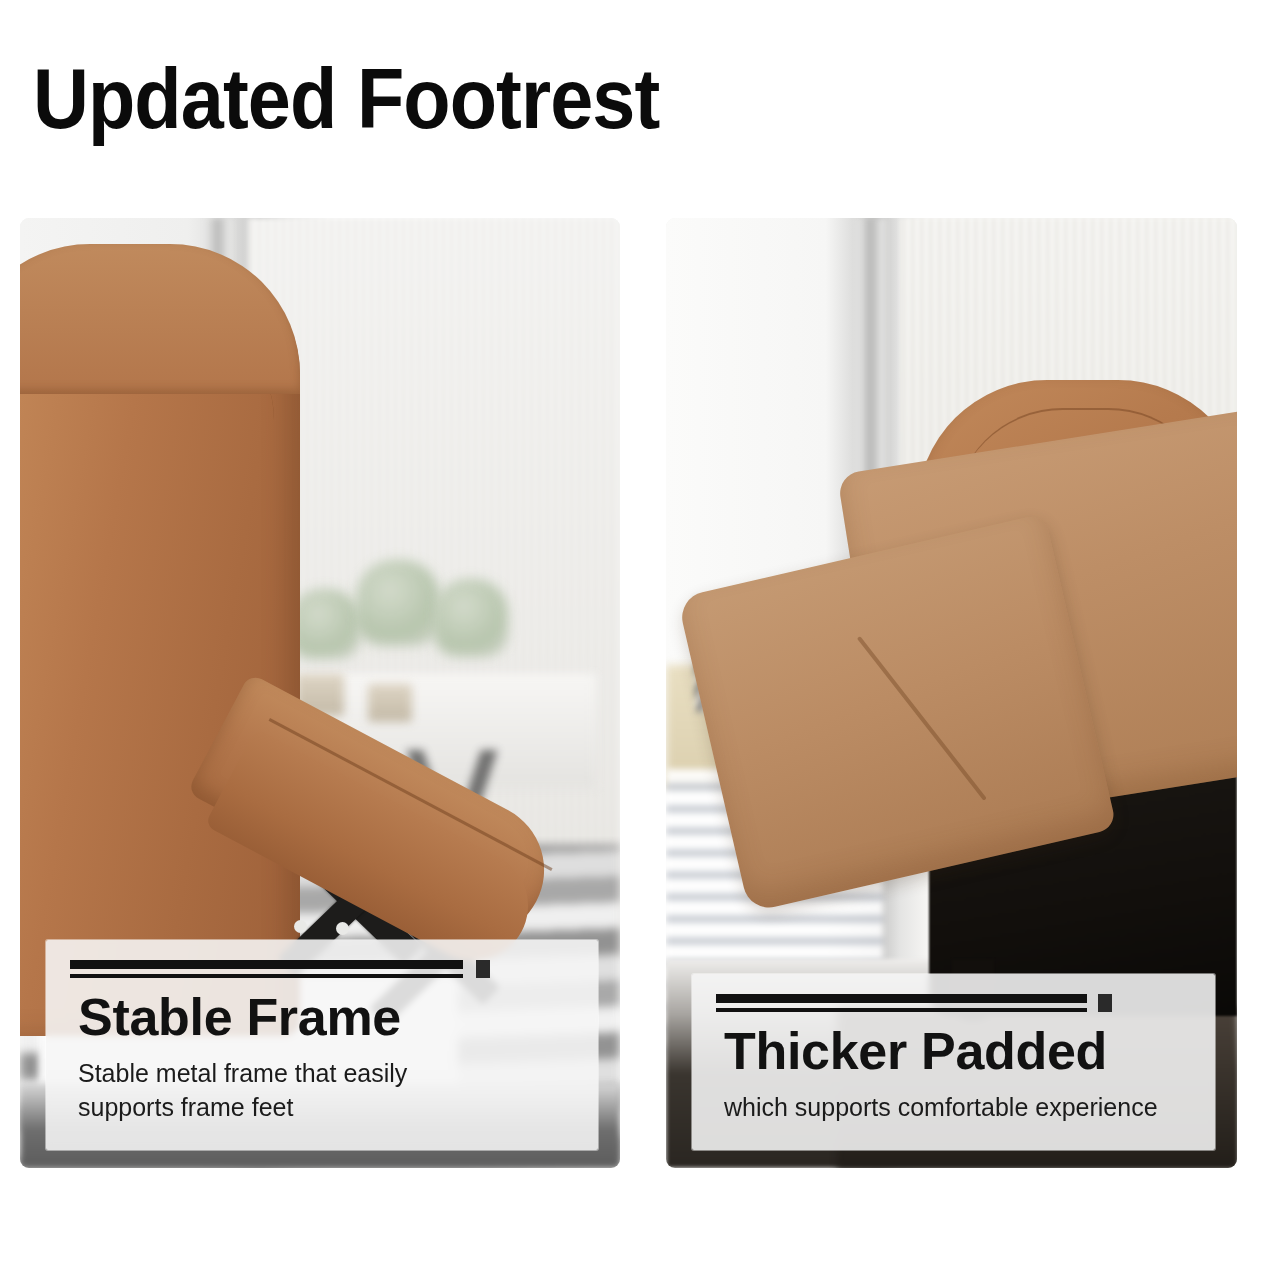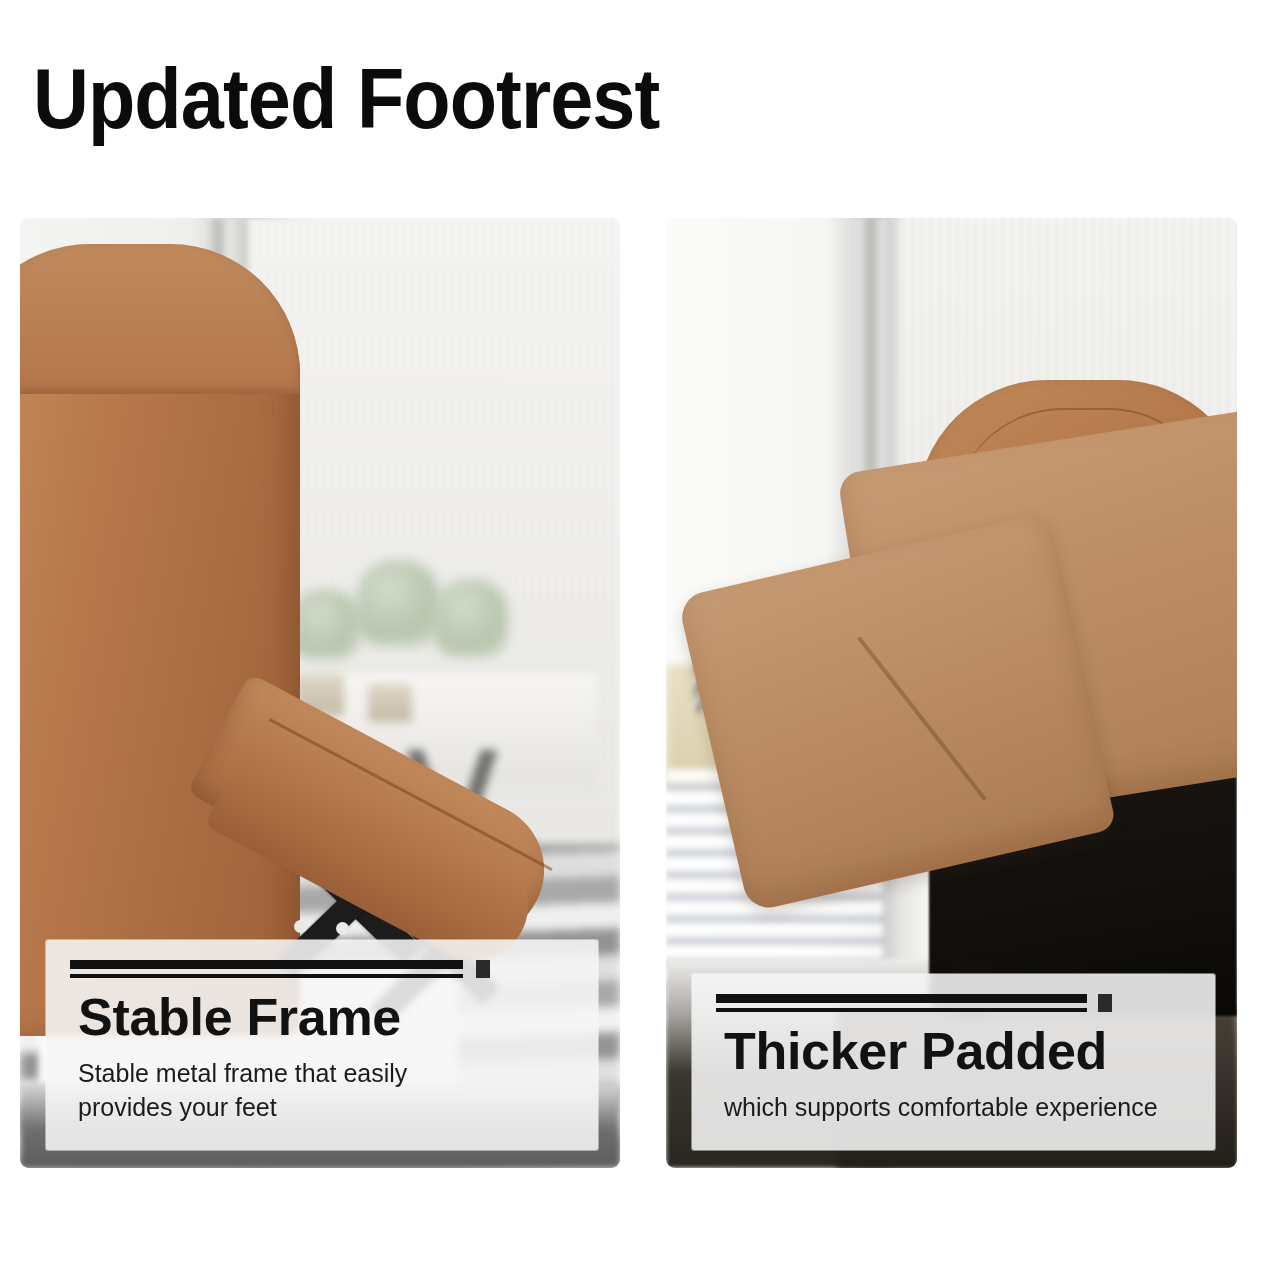--- a/index.html
+++ b/index.html
@@ -385,21 +385,21 @@
 
     <div class="caption">
       <div class="accent">
         <div class="thick"></div>
         <div class="thin"></div>
         <div class="block"></div>
       </div>
       <div class="cap-title">Stable Frame</div>
       <div class="cap-body">
         <span>Stable metal frame that easily</span>
-        <span>provides your feet</span>
+        <span>supports frame feet</span>
       </div>
     </div>
   </div>
 
   <div class="panel right">
 
     <div class="photo">
       <div class="r-wall"></div>
       <div class="r-curtain"></div>
       <div class="r-mullion"></div>

